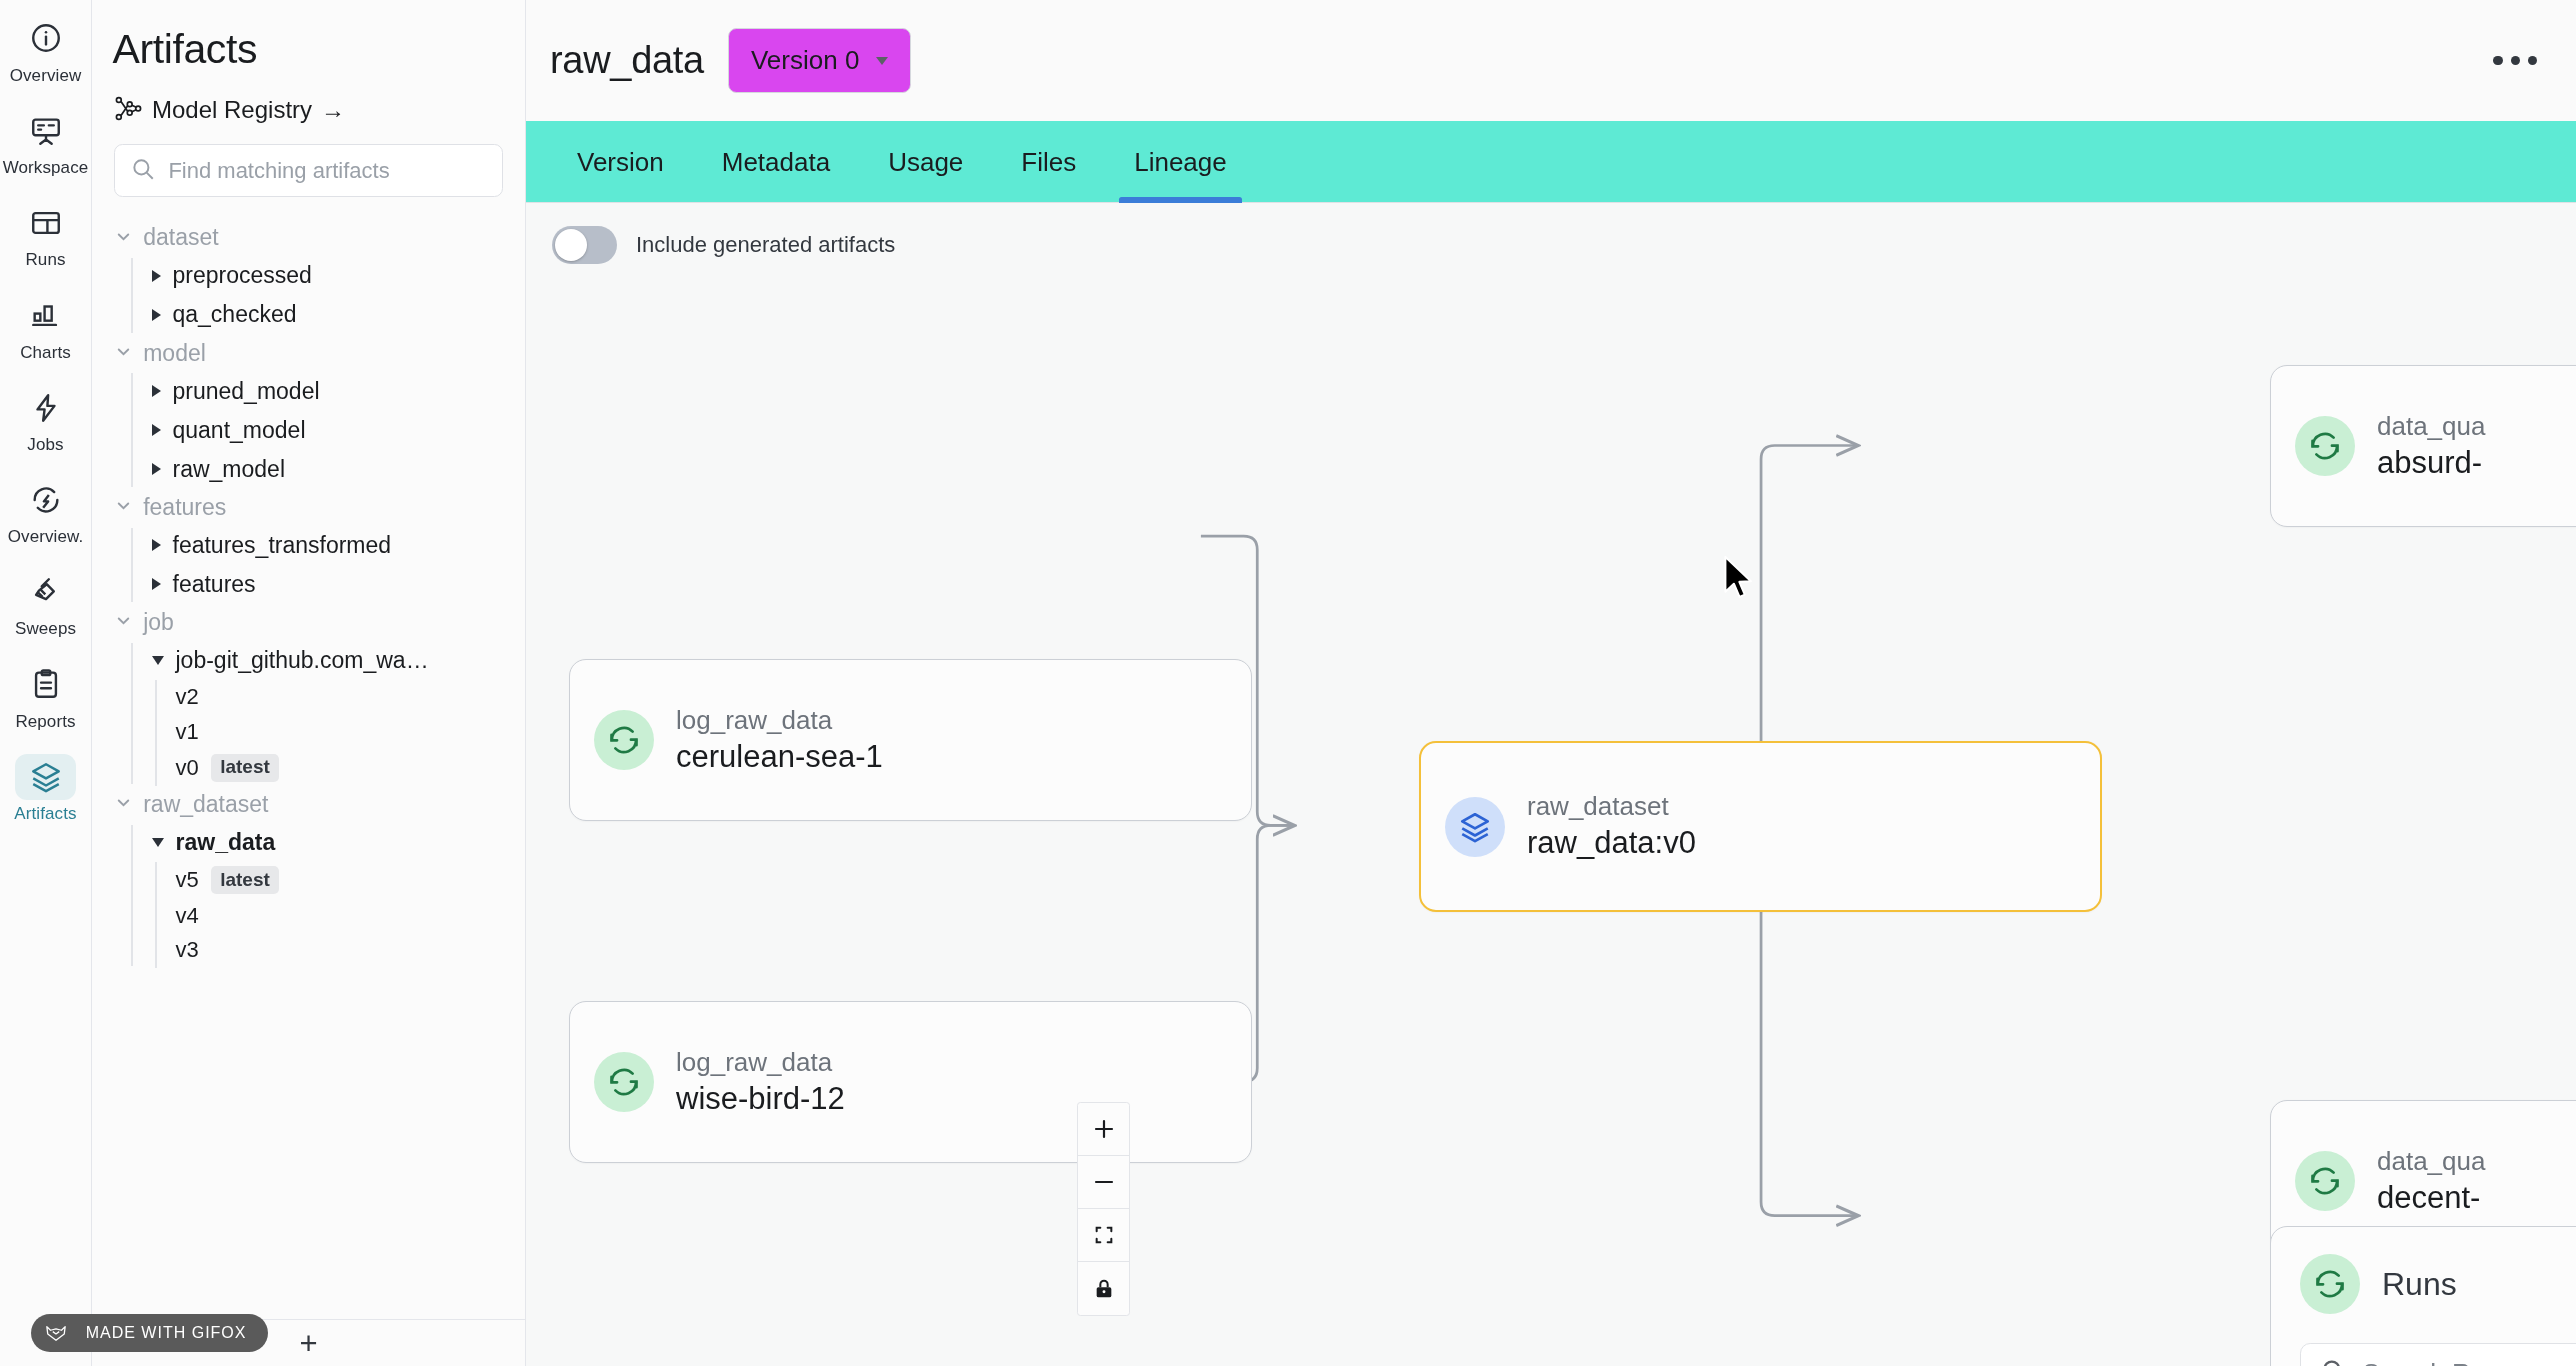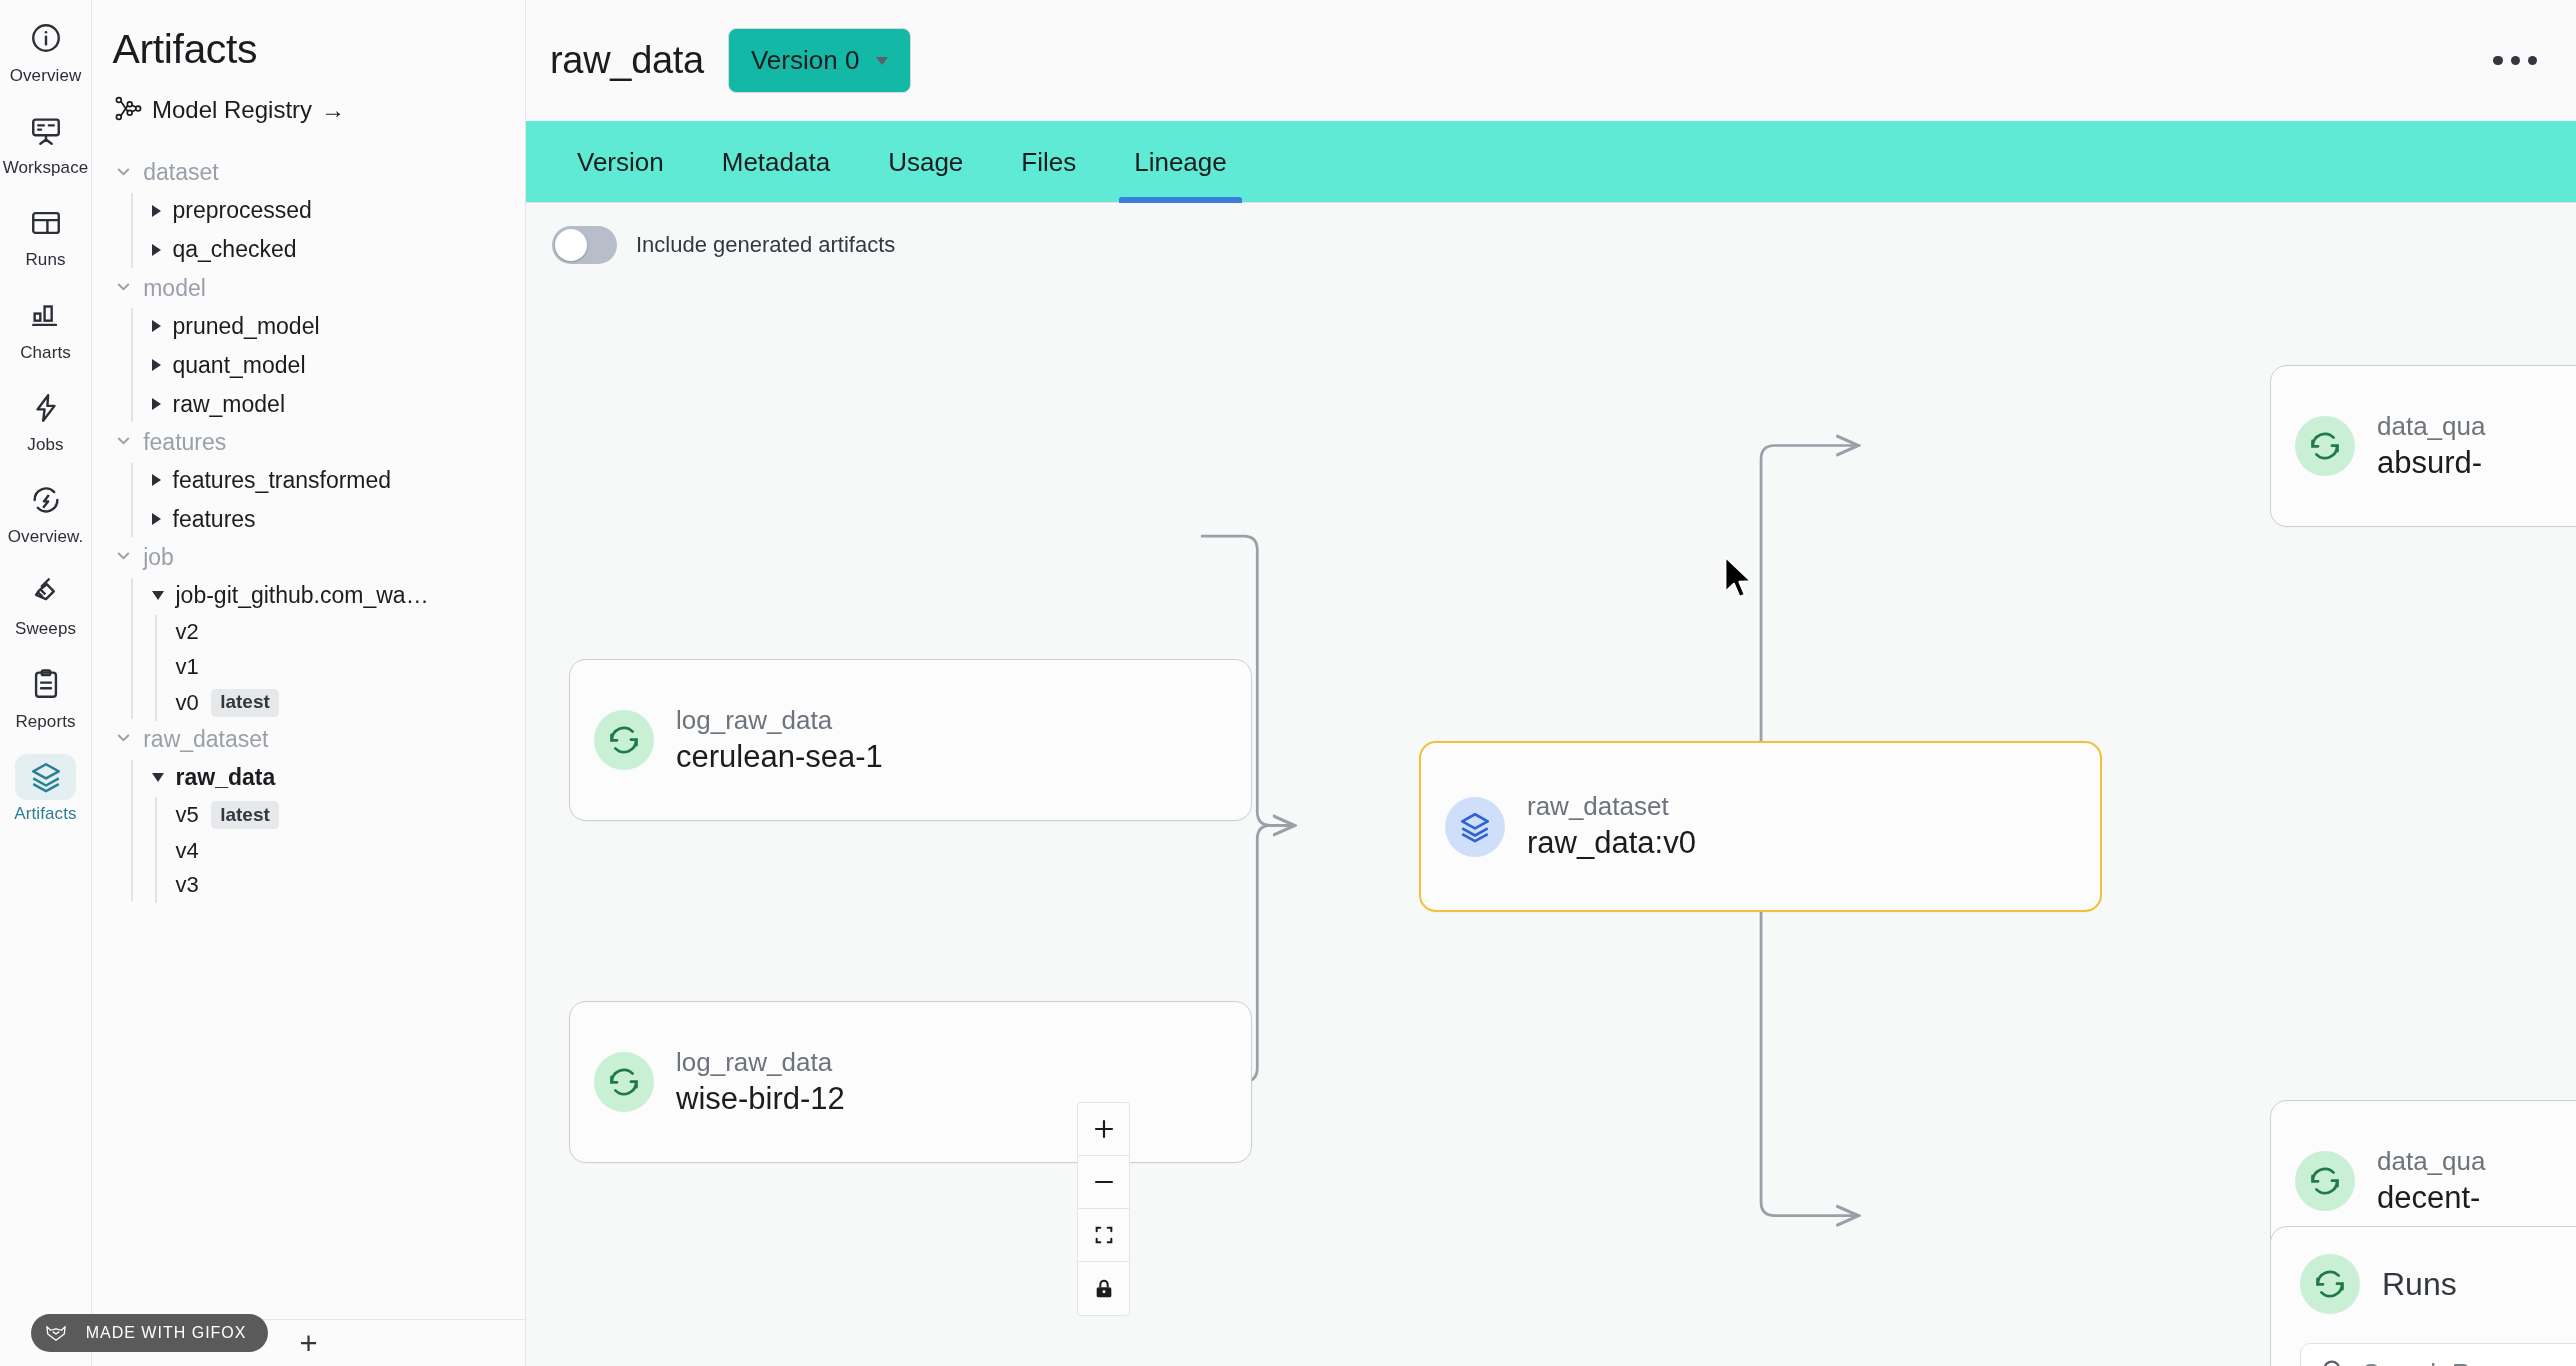--- a/index.html
+++ b/index.html
@@ -124,21 +124,21 @@
   
   .main { flex: 1; height: 1367px; display: flex; flex-direction: column;
           background: #fafafa; position: relative; min-width: 0; }
   .topbar {
     height: 121px; background: #fafafa; display: flex; align-items: center;
     padding: 0 39px 0 24px; gap: 24px; flex: 0 0 121px;
   }
   .art-name { font-size: 38px; color: #1a1c1f; letter-spacing: -0.3px; }
   .ver-sel {
     height: 65px; border: 0.9px solid #d5d8dd; border-radius: 8.5px;
-    background: #14b8a6; display: flex; align-items: center; gap: 17px;
+    background: #d946ef; display: flex; align-items: center; gap: 17px;
     padding: 0 22px; cursor: pointer;
   }
   .ver-sel-lbl { font-size: 26px; color: #1a1c1f; }
   .cd { width:0;height:0;border-top:8.5px solid #5c6066;
         border-left:6.8px solid transparent;border-right:6.8px solid transparent; }
   .dots { margin-left: auto; display: flex; gap: 7.7px; cursor: pointer; }
   .dots i { width: 9.4px; height: 9.4px; border-radius: 50%; background: #33383f; display:block; }
 
   .tabs {
     height: 82px; flex: 0 0 82px; background: #5eead4;
@@ -324,20 +324,31 @@
           <circle cx="13" cy="8.5" r="2"></circle>
             <circle cx="13" cy="15.5" r="2"></circle>
           <circle cx="20" cy="12" r="2"></circle>
           <path d="M5.8 6.2 11.3 14.3M5.8 17.8 11.3 9.7M14.9 9.4 18.3 11M14.9 14.6 18.3 13"></path>
         </svg>
       </span>
       <span class="registry-txt">Model Registry</span>
       <span class="registry-txt">→</span>
     </div>
 
+    <div class="search-wrap">
+      <div class="search-box">
+        <span>
+          <svg width="26" height="26" viewBox="0 0 24 24" fill="none" stroke="#9aa0a8" stroke-width="1.8">
+            <circle cx="10.5" cy="10.5" r="6.5"></circle>
+              <path d="M15.4 15.4 21 21"></path>
+          </svg>
+        </span>
+        <input class="search-inp" placeholder="Find matching artifacts" style="">
+      </div>
+    </div>
 
     <div class="tree" id="tree">
         <div class="grp">
           <span><svg width="19" height="19" viewBox="0 0 24 24" fill="none" stroke="#9aa0a8" stroke-width="2.4" stroke-linecap="round">
               <path d="M6 9.5 12 15.5 18 9.5"></path>
             </svg></span>
           <span class="grp-lbl">dataset</span>
         </div>
         <div class="grp-kids">
           <div class="node">

